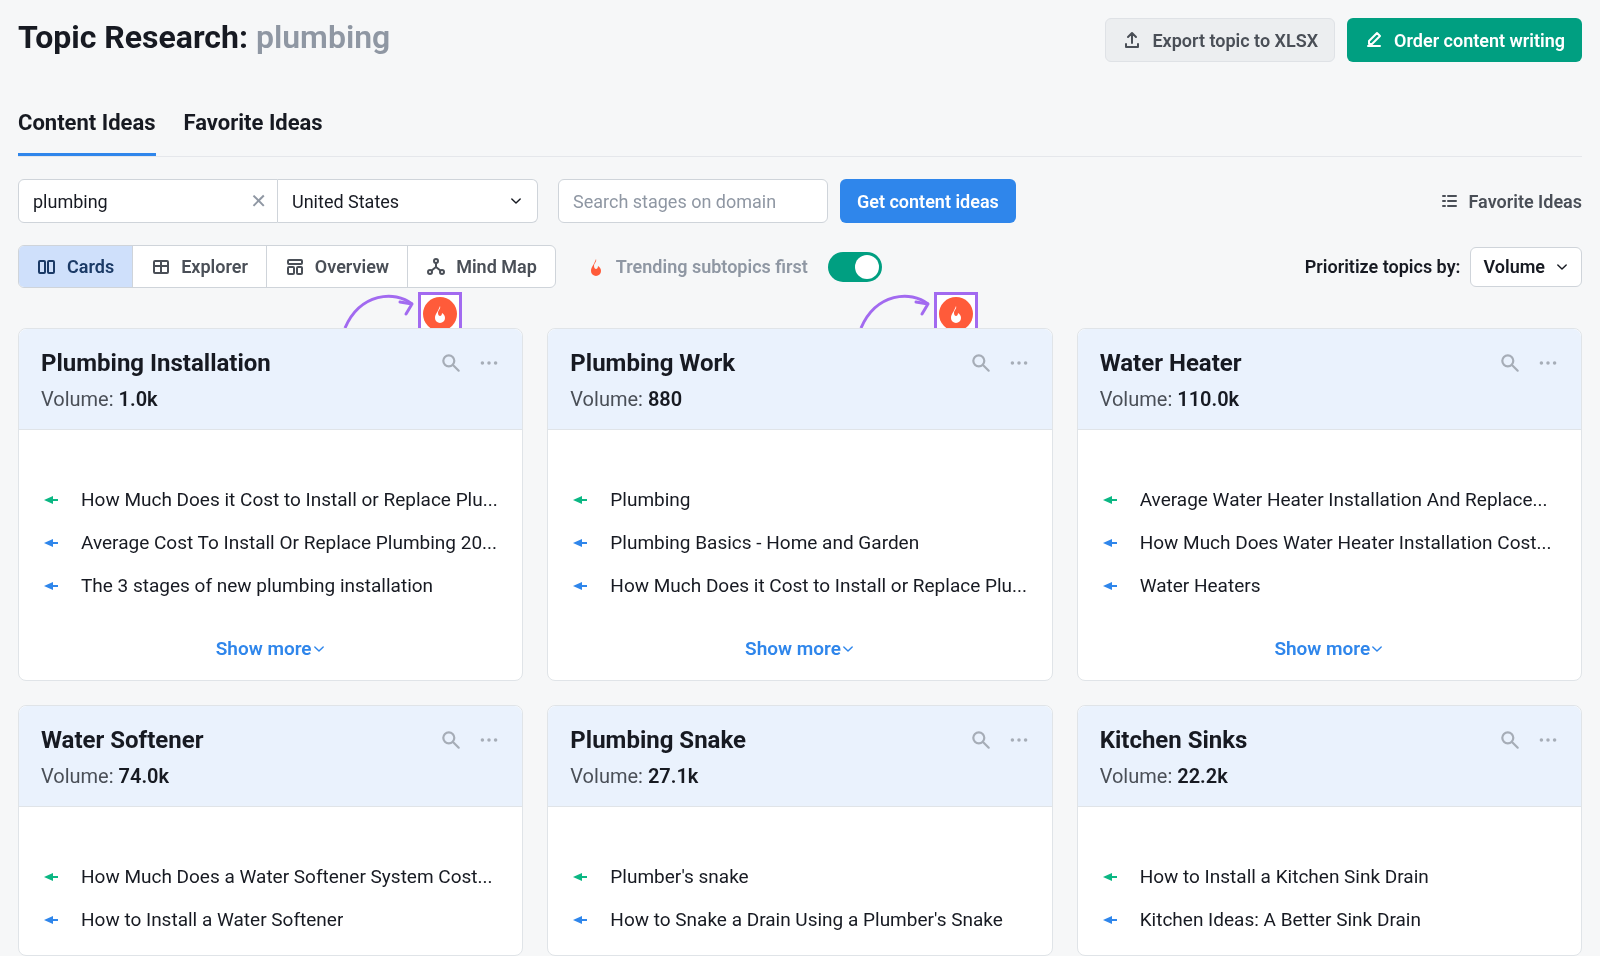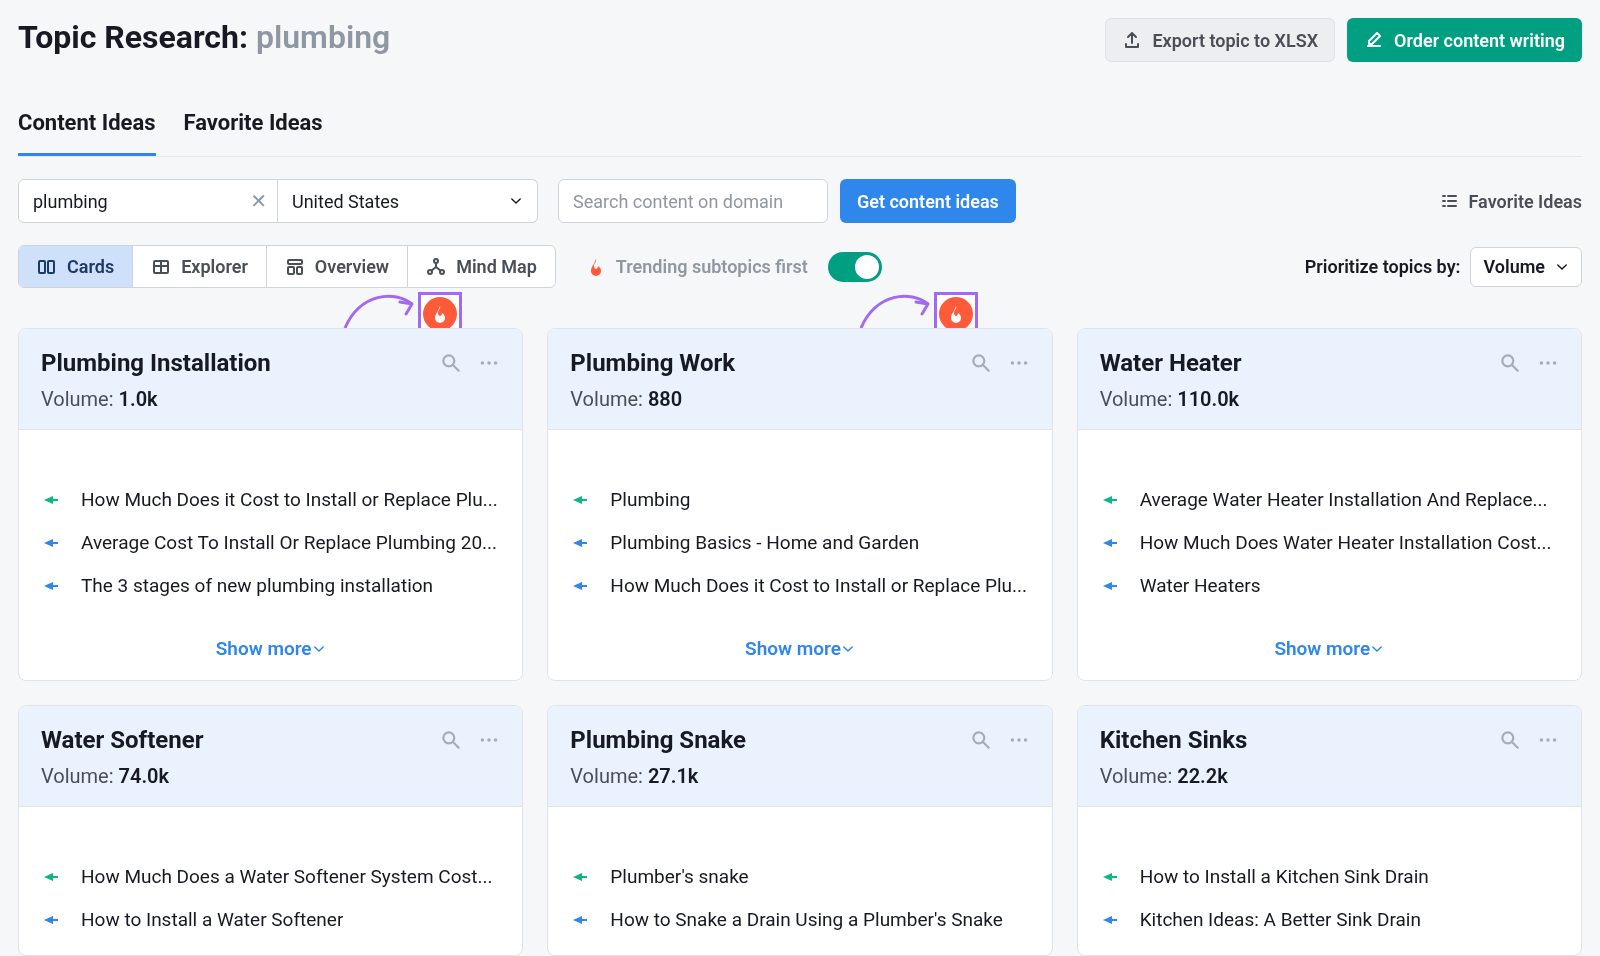--- a/index.html
+++ b/index.html
@@ -162,21 +162,21 @@
     </div>
     <div class="select-country">
       <span>United States</span>
       <span>
           <svg class="chev" viewBox="0 0 20 20">
             <use href="#i-chev-down"></use>
           </svg>
         </span>
     </div>
     <div class="input-domain">
-      <span>Search content on domain</span>
+      <span>Search stages on domain</span>
     </div>
     <div class="btn btn-blue">
       <span>Get content ideas</span>
     </div>
     <div class="spacer"></div>
     <div class="fav-link">
       <span>
           <svg width="20" height="20" viewBox="0 0 20 20">
             <use href="#i-list"></use>
           </svg>

